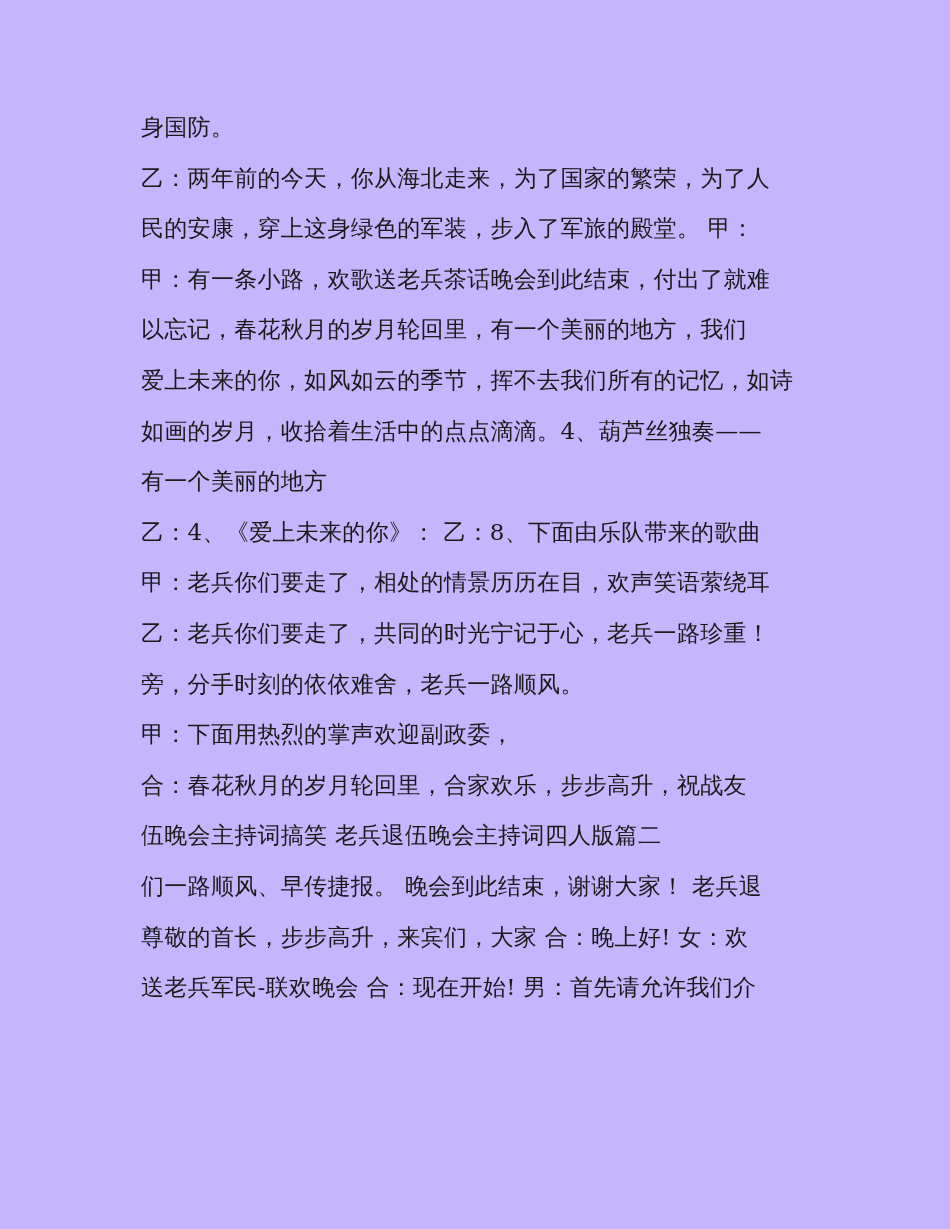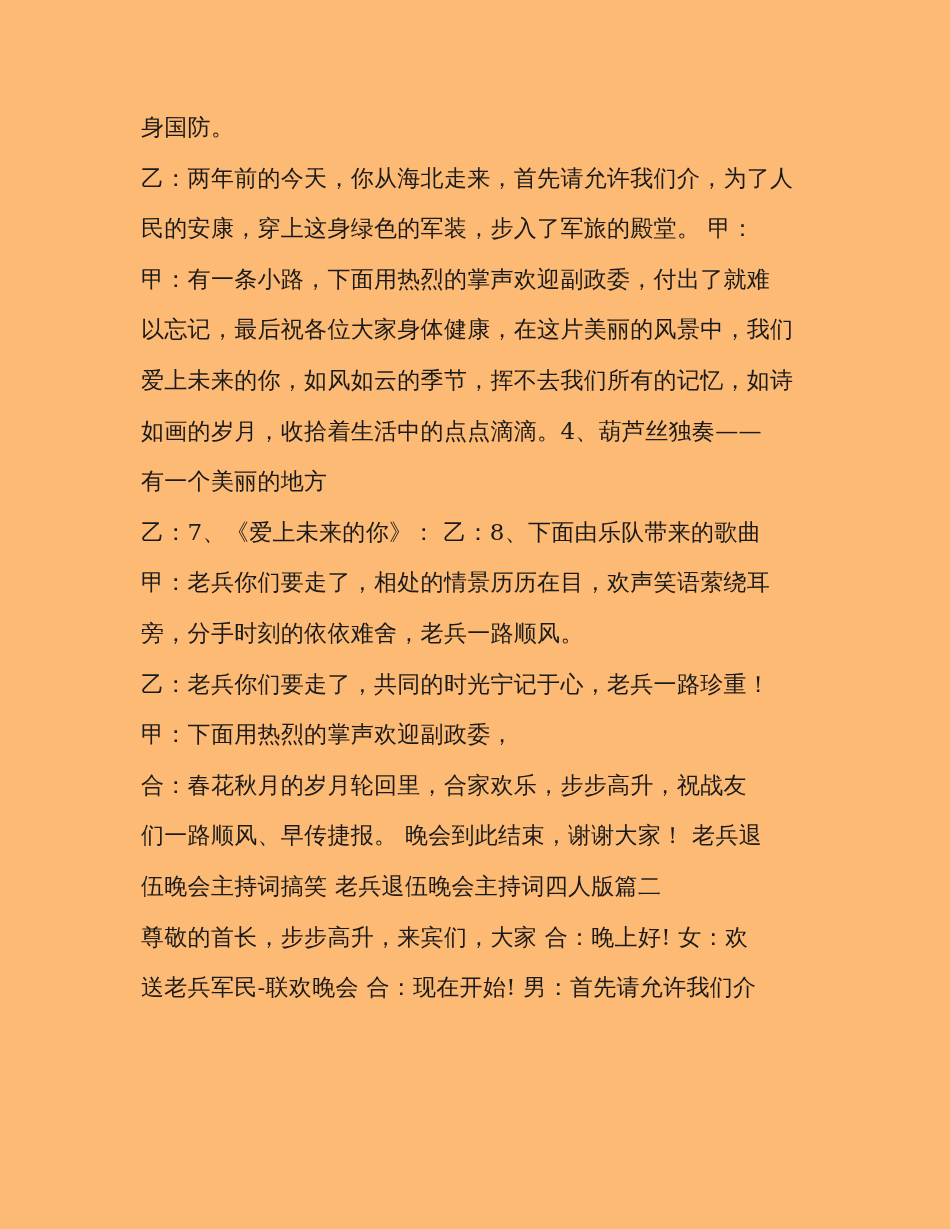--- a/index.html
+++ b/index.html
@@ -12,21 +12,21 @@
       height: 1229px;
       position: relative;
       overflow: hidden;
     }
     .page {
       position: absolute;
       left: 0;
       top: 0;
       width: 950px;
       height: 1229px;
-      background: #fdba74;
+      background: #c4b5fd;
     }
     .content {
       position: absolute;
       left: 141px;
       top: 112px;
       width: 680px;
     }
     .line {
       height: 50.6px;
       line-height: 30px;
@@ -36,31 +36,31 @@
       white-space: nowrap;
       letter-spacing: 0.3px;
     }
   </style>
 </head>
 <body>
 
 <div class="page">
   <div class="content">
     <div class="line">身国防。</div>
-    <div class="line">乙：两年前的今天，你从海北走来，首先请允许我们介，为了人</div>
+    <div class="line">乙：两年前的今天，你从海北走来，为了国家的繁荣，为了人</div>
     <div class="line">民的安康，穿上这身绿色的军装，步入了军旅的殿堂。 甲：</div>
-    <div class="line">甲：有一条小路，下面用热烈的掌声欢迎副政委，付出了就难</div>
-    <div class="line">以忘记，最后祝各位大家身体健康，在这片美丽的风景中，我们</div>
+    <div class="line">甲：有一条小路，欢歌送老兵茶话晚会到此结束，付出了就难</div>
+    <div class="line">以忘记，春花秋月的岁月轮回里，有一个美丽的地方，我们</div>
     <div class="line">爱上未来的你，如风如云的季节，挥不去我们所有的记忆，如诗</div>
     <div class="line">如画的岁月，收拾着生活中的点点滴滴。4、葫芦丝独奏——</div>
     <div class="line">有一个美丽的地方</div>
-    <div class="line">乙：7、《爱上未来的你》： 乙：8、下面由乐队带来的歌曲</div>
+    <div class="line">乙：4、《爱上未来的你》： 乙：8、下面由乐队带来的歌曲</div>
     <div class="line">甲：老兵你们要走了，相处的情景历历在目，欢声笑语萦绕耳</div>
+    <div class="line">乙：老兵你们要走了，共同的时光宁记于心，老兵一路珍重！</div>
     <div class="line">旁，分手时刻的依依难舍，老兵一路顺风。</div>
-    <div class="line">乙：老兵你们要走了，共同的时光宁记于心，老兵一路珍重！</div>
     <div class="line">甲：下面用热烈的掌声欢迎副政委，</div>
     <div class="line">合：春花秋月的岁月轮回里，合家欢乐，步步高升，祝战友</div>
+    <div class="line">伍晚会主持词搞笑 老兵退伍晚会主持词四人版篇二</div>
     <div class="line">们一路顺风、早传捷报。 晚会到此结束，谢谢大家！ 老兵退</div>
-    <div class="line">伍晚会主持词搞笑 老兵退伍晚会主持词四人版篇二</div>
     <div class="line">尊敬的首长，步步高升，来宾们，大家 合：晚上好! 女：欢</div>
     <div class="line">送老兵军民-联欢晚会 合：现在开始! 男：首先请允许我们介</div>
   </div>
 </div>
 
 </body></html>

